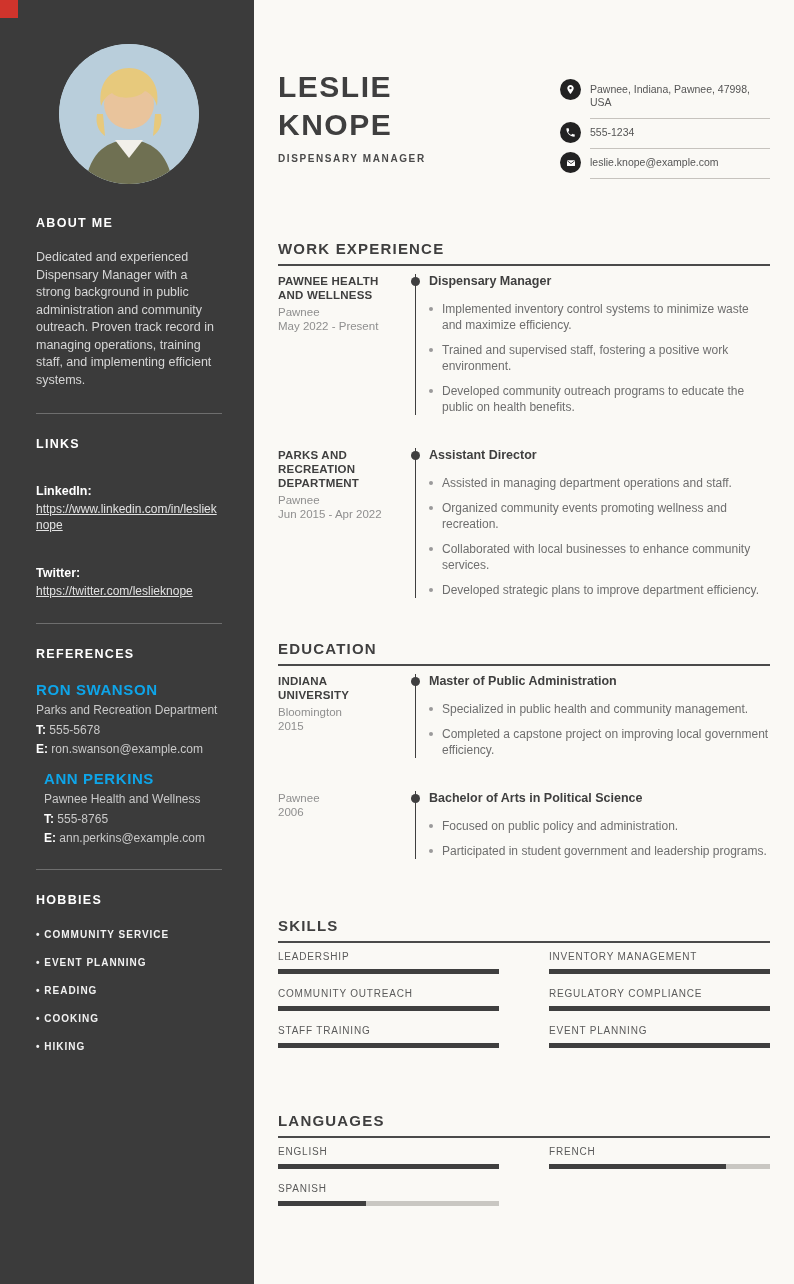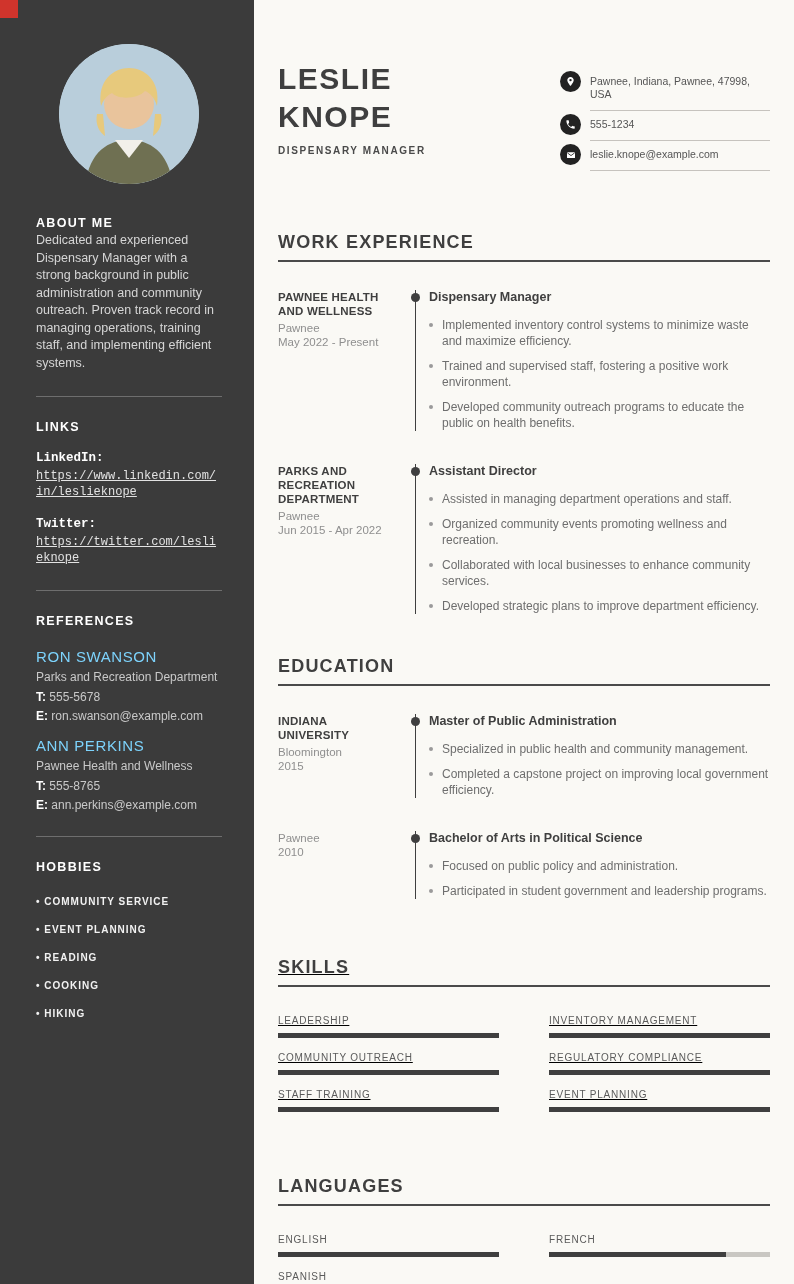--- a/index.html
+++ b/index.html
@@ -26,46 +26,46 @@
   .photo {
     width:140px; height:140px; border-radius:50%;
     margin:0 auto 32px auto; overflow:hidden; background:#b9cedb;
   }
   .photo svg { display:block; }
   .sb-h {
     color:#ffffff; font-size:12.5px; font-weight:bold;
     letter-spacing:1.3px; text-transform:uppercase;
   }
   .about-text {
-    margin-top:2px; font-size:12.5px; line-height:17.5px; color:#d6d6d6;
+    margin-top:19px; font-size:12.5px; line-height:17.5px; color:#d6d6d6;
   }
   .sb-div {
     border:none; border-top:1px solid #6e6e6e; margin:24px 0 23px 0;
   }
-  .link-item { margin-top:17px;font-family:Liberation Mono, monospace; }
+  .link-item { margin-top:33px; }
   .link-label { color:#ffffff; font-weight:bold; font-size:12.5px; margin-bottom:3px; }
   .link-url {
     display:block; color:#e2e2e2; font-size:12px; line-height:16px;
     text-decoration:underline; word-break:break-all; cursor:pointer;
   }
   .ref { margin-top:20px; }
-  .ref + .ref { margin-top:14px; }
-  .ref-name { color:#7dd3fc; font-size:15px; letter-spacing:0.6px; text-transform:uppercase; }
+  .ref + .ref { margin-top:14px;margin-left:8px; }
+  .ref-name { color:#0ea5e9; font-size:15px; letter-spacing:0.6px; text-transform:uppercase;font-weight:bold; }
   .ref-org { color:#c9c9c9; font-size:12px; margin-top:5px; line-height:15px; }
   .ref-line { margin-top:5px; font-size:12px; color:#c9c9c9; }
   .ref-lab { color:#ffffff; font-weight:bold; }
   .hobbies { list-style:none; margin-top:22px; }
   .hobbies li {
     color:#f2f2f2; font-size:10px; font-weight:bold; letter-spacing:1px;
     text-transform:uppercase; margin-bottom:17px;
   }
   .hobbies li::before { content:"\2022\00a0"; }
 
   
-  .main { flex:1; padding:8px 24px; position:relative; }
+  .main { flex:1; padding:16px 24px; position:relative; }
   .head { display:flex; justify-content:space-between; padding-top:52px; }
   .name { color:#3f3f3f; }
   .name span {
     display:block; font-size:30px; line-height:38px; font-weight:bold;
     letter-spacing:1.5px; text-transform:uppercase;
   }
   .job {
     margin-top:9px; font-size:10px; font-weight:bold; letter-spacing:1.6px;
     color:#4a4a4a; text-transform:uppercase;
   }
@@ -75,26 +75,26 @@
     flex:0 0 21px; width:21px; height:21px; border-radius:50%;
     background:#222222; display:flex; align-items:center; justify-content:center;
   }
   .c-tx {
     flex:1; font-size:10.5px; color:#555555; padding:4px 0 9px 0;
     border-bottom:1px solid #c6c3be; line-height:13px;
   }
 
   .section-work { margin-top:58px; }
   .section-edu { margin-top:42px; }
-  .section-skills { margin-top:58px;text-decoration:underline; }
+  .section-skills { margin-top:58px; }
   .section-lang { margin-top:50px; }
   .sec-h {
-    font-size:18px; font-weight:bold; letter-spacing:1.2px;
+    font-size:15px; font-weight:bold; letter-spacing:1.2px;
     color:#3f3f3f; text-transform:uppercase;
-    padding-bottom:7px; border-bottom:2px solid #4a4a4a; margin-bottom:28px;
+    padding-bottom:7px; border-bottom:2px solid #4a4a4a; margin-bottom:8px;
   }
 
   .entry { display:grid; grid-template-columns:127px 1fr; column-gap:10px; margin-bottom:33px; }
   .entry:last-child { margin-bottom:0; }
   .meta { padding-right:6px; }
   .m-org {
     font-size:11.5px; font-weight:bold; color:#3f3f3f; line-height:14px;
     text-transform:uppercase; letter-spacing:0.2px; margin-bottom:3px;
   }
   .m-loc, .m-date { font-size:11.5px; color:#8f8f8f; line-height:14px; }
@@ -275,21 +275,21 @@
           <ul class="blts">
             <li>Specialized in public health and community management.</li>
             <li>Completed a capstone project on improving local government efficiency.</li>
           </ul>
         </div>
       </article>
 
       <article class="entry">
         <div class="meta">
           <div class="m-loc">Pawnee</div>
-          <div class="m-date">2010</div>
+          <div class="m-date">2006</div>
         </div>
         <div class="e-body">
           <span class="tl-dot"></span>
           <h3 class="e-title">Bachelor of Arts in Political Science</h3>
           <ul class="blts">
             <li>Focused on public policy and administration.</li>
             <li>Participated in student government and leadership programs.</li>
           </ul>
         </div>
       </article>

